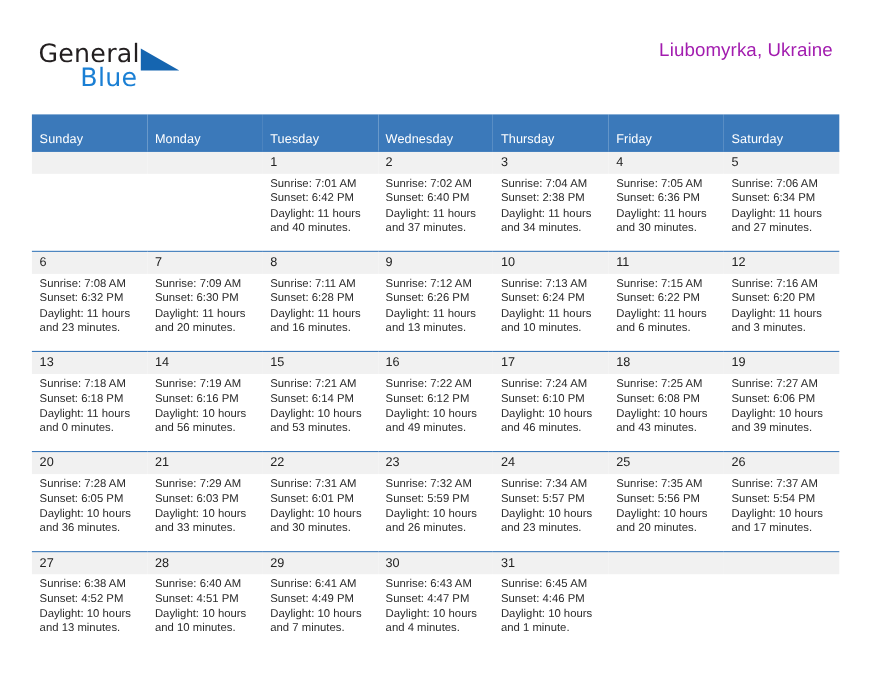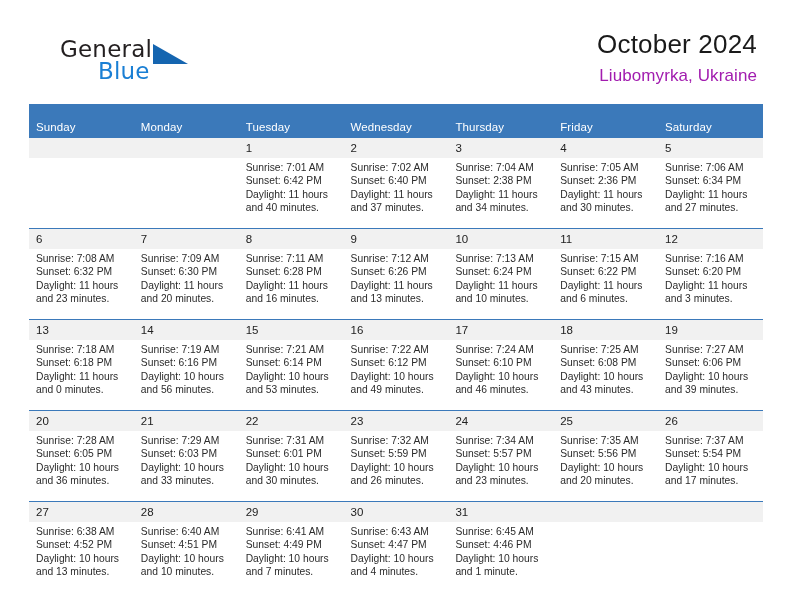--- a/index.html
+++ b/index.html
@@ -28,21 +28,20 @@
     top: 0;
     width: 792px;
     height: 96px;
   }
   .logo {
     position: absolute;
     left: 35px;
     top: 36px;
     width: 180px;
     height: 52px;
-    margin-left: 25px;
   }
   .logo-general {
     position: absolute;
     left: 0;
     top: 0;
     font-size: 23px;
     letter-spacing: 0.2px;
     color: #231f20;
     font-family: "DejaVu Sans", sans-serif;
   }
@@ -144,21 +143,20 @@
 
   <div class="topbar">
 
     <div class="logo">
       <span class="logo-general">General</span>
       <span class="logo-triangle"></span>
       <span class="logo-blue">Blue</span>
     </div>
 
     <div class="title-block">
-      <div class="cal-title">October 2024</div>
       <div class="cal-subtitle">Liubomyrka, Ukraine</div>
     </div>
 
   </div>
 
   <table class="calendar">
     <thead>
       <tr>
         <th>Sunday</th>
         <th>Monday</th>
@@ -201,21 +199,21 @@
               <div>Sunrise: 7:04 AM</div>
               <div>Sunset: 2:38 PM</div>
               <div>Daylight: 11 hours</div>
               <div>and 34 minutes.</div>
             </div>
           </td>
           <td class="daycell">
             <div class="datenum">4</div>
             <div class="info">
               <div>Sunrise: 7:05 AM</div>
-              <div>Sunset: 2:36 PM</div>
+              <div>Sunset: 6:36 PM</div>
               <div>Daylight: 11 hours</div>
               <div>and 30 minutes.</div>
             </div>
           </td>
           <td class="daycell">
             <div class="datenum">5</div>
             <div class="info">
               <div>Sunrise: 7:06 AM</div>
               <div>Sunset: 6:34 PM</div>
               <div>Daylight: 11 hours</div>

